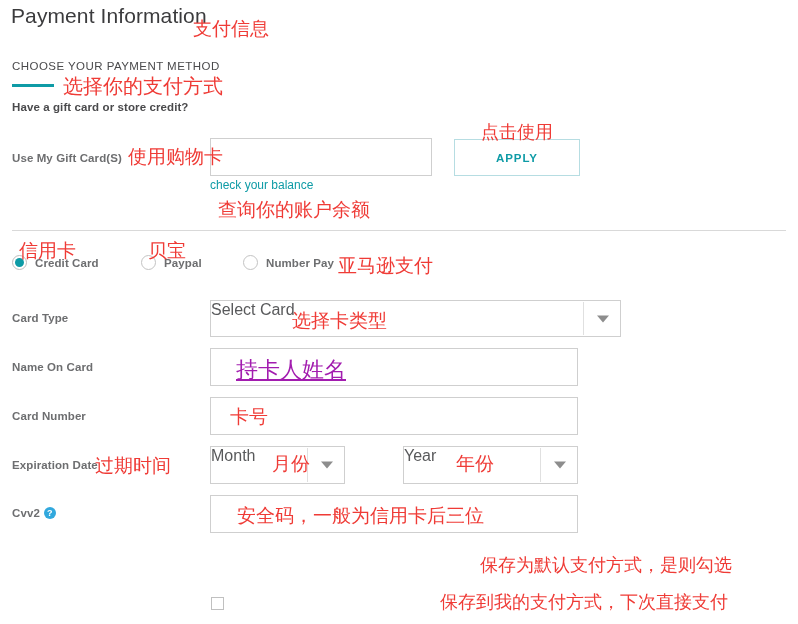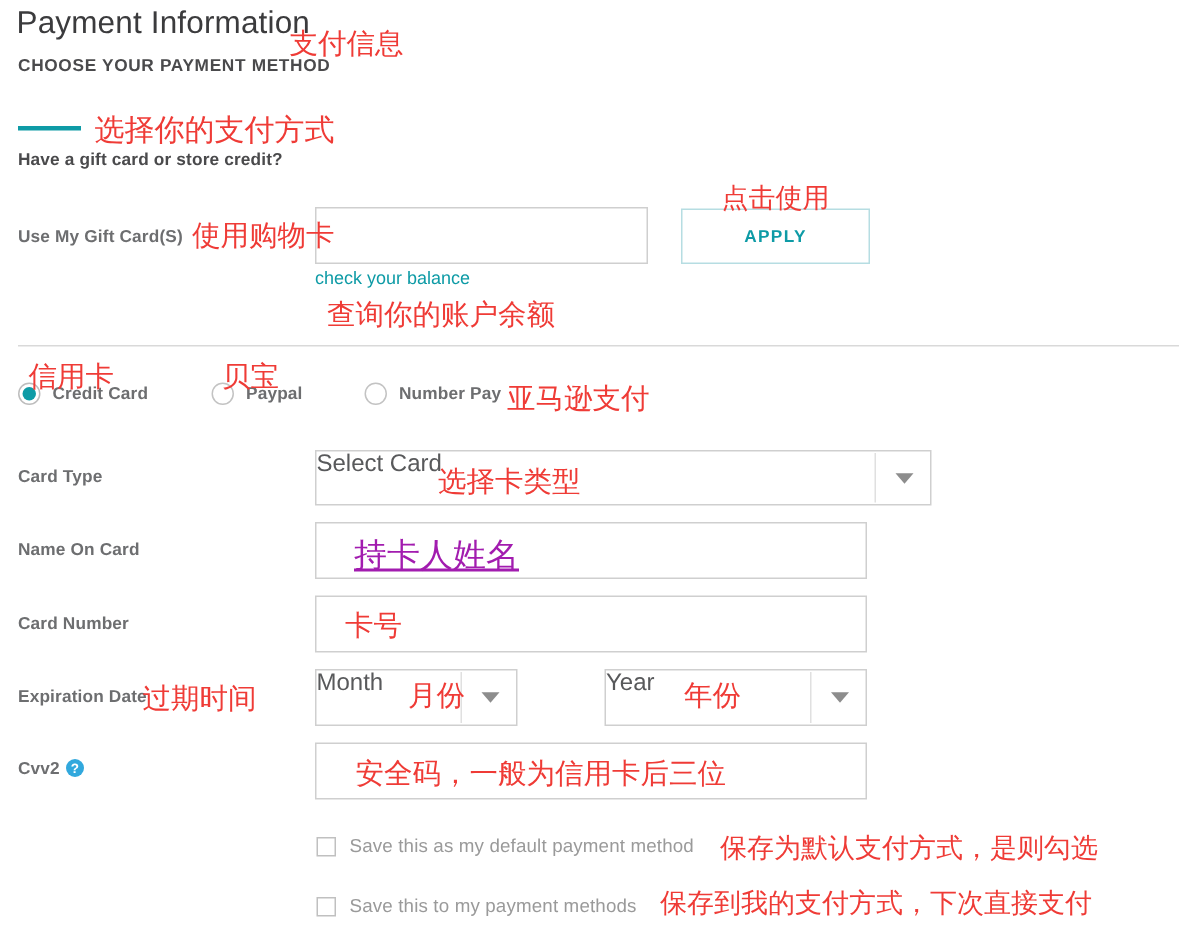--- a/index.html
+++ b/index.html
@@ -28,23 +28,23 @@
     top: 4px;
     font-size: 21px;
     font-weight: 400;
     color: #3b3b3d;
     letter-spacing: 0.1px;
     white-space: nowrap;
   }
   .section-head {
     position: absolute;
     left: 12px;
-    top: 38px;
-    font-size: 11.5px;
-    font-weight: bold;
+    top: 60px;
+    font-size: 11.5px;
+    font-weight: normal;
     color: #4a4a4c;
     letter-spacing: 0.45px;
     white-space: nowrap;
   }
   .accent-bar {
     position: absolute;
     left: 12px;
     top: 84px;
     width: 42px;
     height: 3px;
@@ -302,27 +302,22 @@
     <span class="caret"></span>
   </div>
 
   <div class="field-label" style="left:12px; top:507px;">
     <span>Cvv2</span><span class="help-icon">?</span>
   </div>
   <div class="txtbox" style="left:210px; top:495px; width:368px; height:38px;">
     <span class="ph"></span>
   </div>
 
-  <div class="chk-row" style="left:211px; top:557px;">
-    <span class="chk-box"></span>
-    <span class="chk-label">Save this as my default payment method</span>
-  </div>
   <div class="chk-row" style="left:211px; top:597px;">
     <span class="chk-box"></span>
-    <span class="chk-label">Save this to my payment methods</span>
   </div>
 
   <div id="anno-layer">
       <div class="anno" style="left: 193px; top: 16px; font-size: 19px; color: rgb(239, 59, 54);">支付信息</div>
       <div class="anno" style="left: 63px; top: 73px; font-size: 20px; color: rgb(239, 59, 54);">选择你的支付方式</div>
       <div class="anno" style="left: 128px; top: 144px; font-size: 19px; color: rgb(239, 59, 54);">使用购物卡</div>
       <div class="anno" style="left: 481px; top: 120px; font-size: 18px; color: rgb(239, 59, 54);">点击使用</div>
       <div class="anno" style="left: 218px; top: 197px; font-size: 19px; color: rgb(239, 59, 54);">查询你的账户余额</div>
       <div class="anno" style="left: 19px; top: 238px; font-size: 19px; color: rgb(239, 59, 54);">信用卡</div>
       <div class="anno" style="left: 148px; top: 238px; font-size: 19px; color: rgb(239, 59, 54);">贝宝</div>

